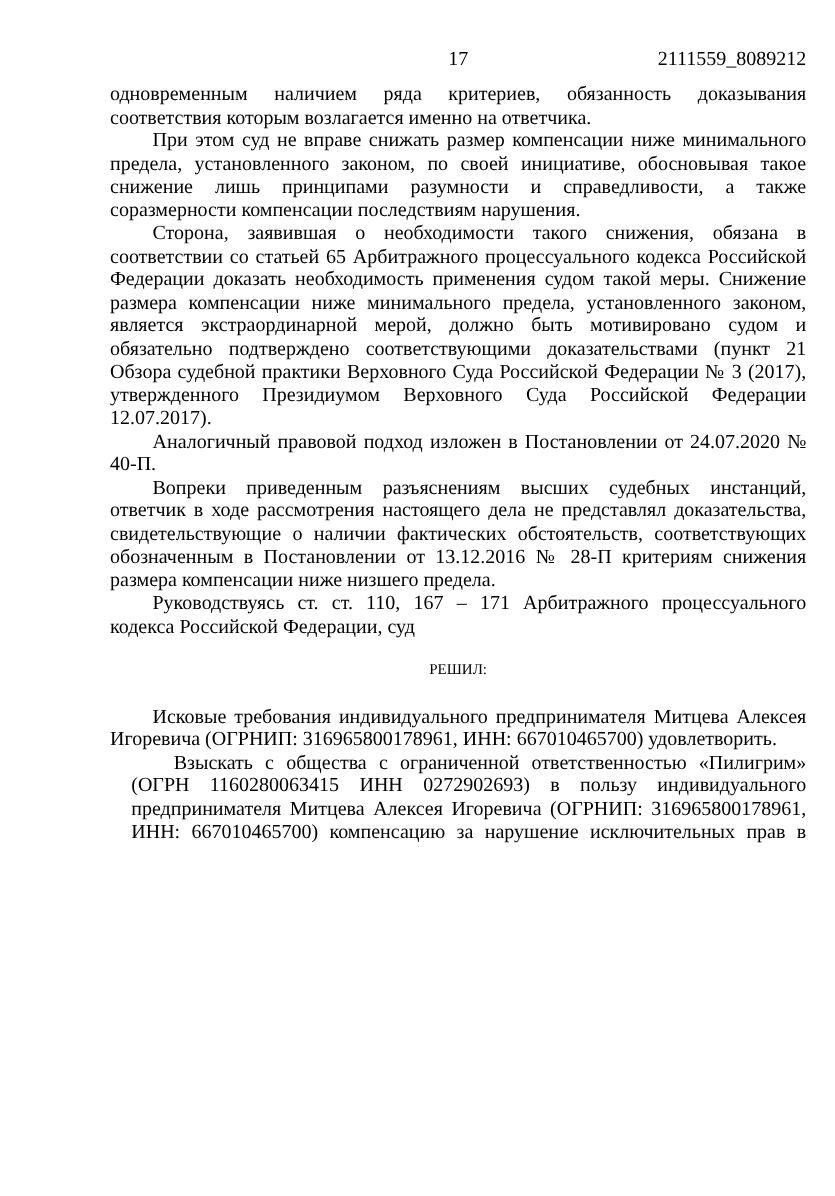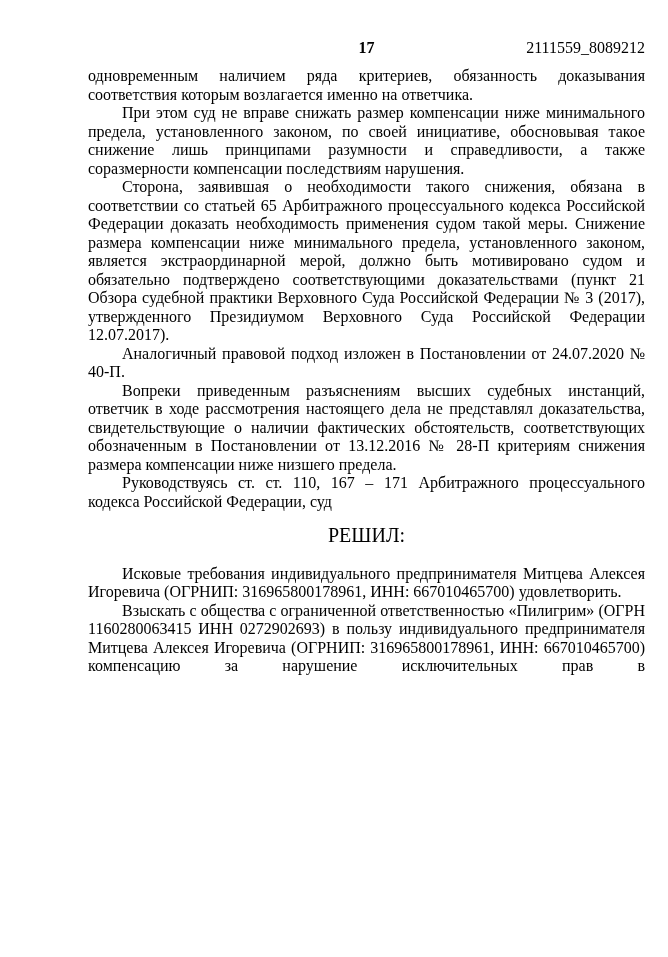--- a/index.html
+++ b/index.html
@@ -22,21 +22,20 @@
   .page-header {
     position: absolute;
     top: 39px;
     left: 88px;
     width: 557px;
     height: 19px;
   }
   .page-number {
     display: block;
     text-align: center;
-    font-weight: bold;
   }
   .doc-code {
     position: absolute;
     right: 0;
     top: 0;
     white-space: nowrap;
   }
   .content {
     position: absolute;
     top: 67px;
@@ -47,25 +46,26 @@
   .content p {
     margin: 0;
     padding: 0;
     text-indent: 34px;
   }
   .content p.continuation {
     text-indent: 0;
   }
   .content p.justify-last {
     text-align-last: justify;
+    margin-left: 17px;
   }
   .resolution-heading {
     display: block;
     margin: 15px 0 20px 0;
-    font-size: 20px;
+    font-size: 12px;
     font-weight: normal;
     text-align: center;
     text-align-last: center;
     text-indent: 0;
   }
 </style>
 </head>
 <body>
 
 <div class="page">

